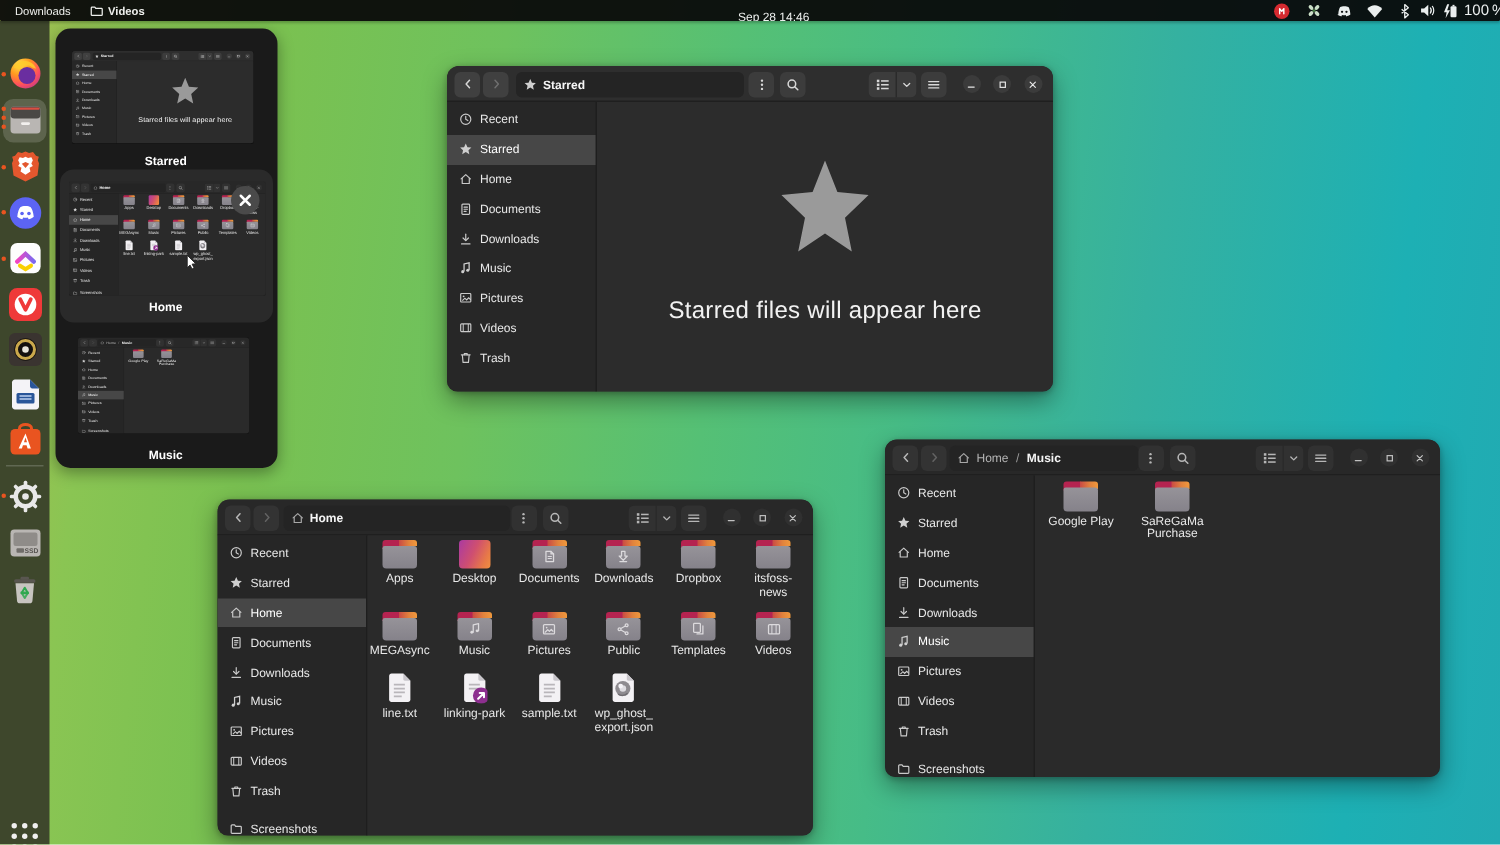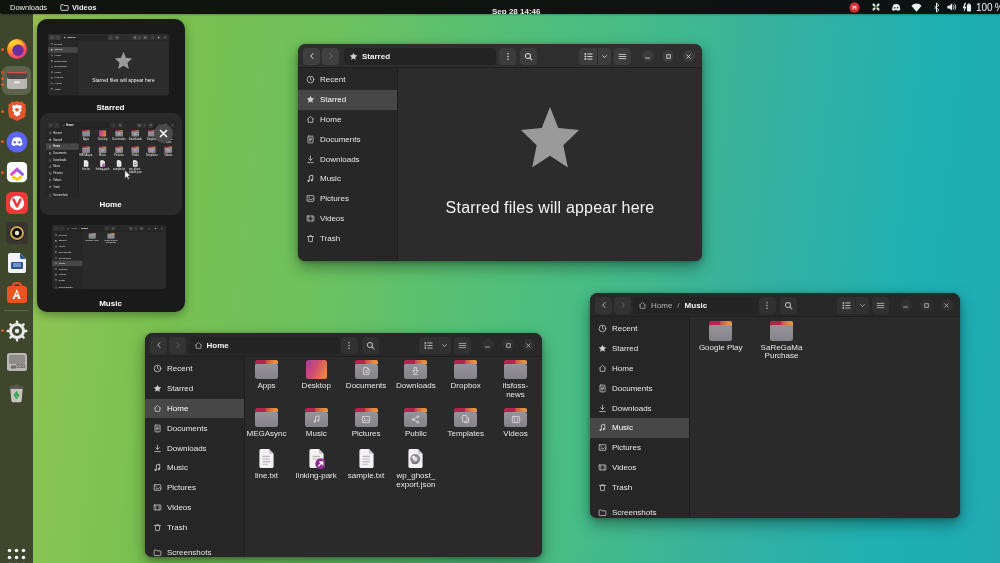--- a/index.html
+++ b/index.html
@@ -63,21 +63,21 @@
 </style></head>
 <body>
 <div id="topbar">
 <span style="position:absolute;left:10px;top:3px">Downloads</span>
 <span style="position:absolute;left:60px;top:3px;display:flex;align-items:center;gap:3px">
       <svg width="9" height="9" viewBox="0 0 16 16" style="">
         <path d="M1.5 4c0-.6.4-1 1-1h3.2l1.2 1.5h6.6c.6 0 1 .4 1 1V12c0 .6-.4 1-1 1H2.5c-.6 0-1-.4-1-1z" fill="none" stroke="#efefef" stroke-width="1.5" stroke-linejoin="round"></path>
       </svg>
       <b>Videos</b>
     </span>
-<span style="position:absolute;left:492px;top:7px;font-weight:bold;font-size:8px">Sep 28  14:46</span>
+<span style="position:absolute;left:492px;top:7px;font-weight:normal;font-size:8px">Sep 28  14:46</span>
 <span style="position:absolute;left:849px;top:1.5px;display:flex;align-items:center">
 <span class="tico">
         <svg width="11" height="11" viewBox="0 0 16 16">
           <circle cx="8" cy="8" r="7.5" fill="#d9272e"></circle>
           <path d="M4.5 11V6l2 2.6L8.5 6v5" stroke="#fff" stroke-width="1.4" fill="none" stroke-linecap="round" stroke-linejoin="round" transform="translate(1.5 -0.5)"></path>
         </svg>
       </span>
 <span class="tico" style="margin-left:11px">
         <svg width="10" height="10" viewBox="0 0 16 16">
           <g fill="#cfe0c8" transform="rotate(45 8 8)">

